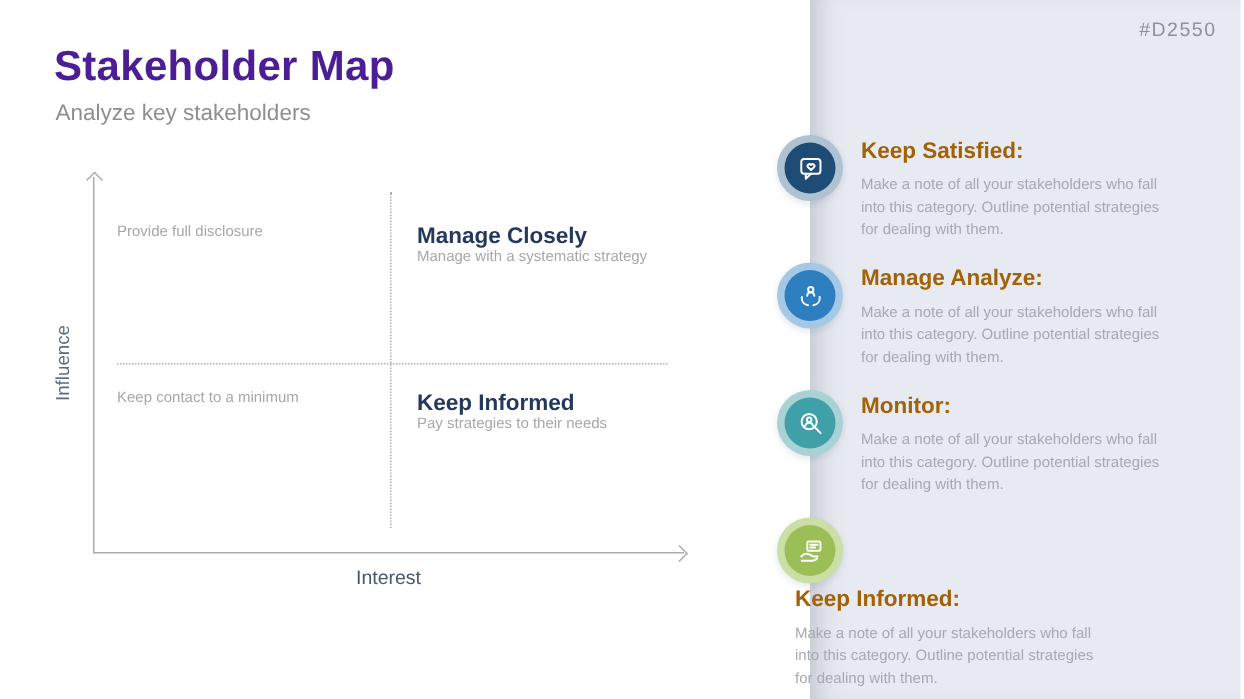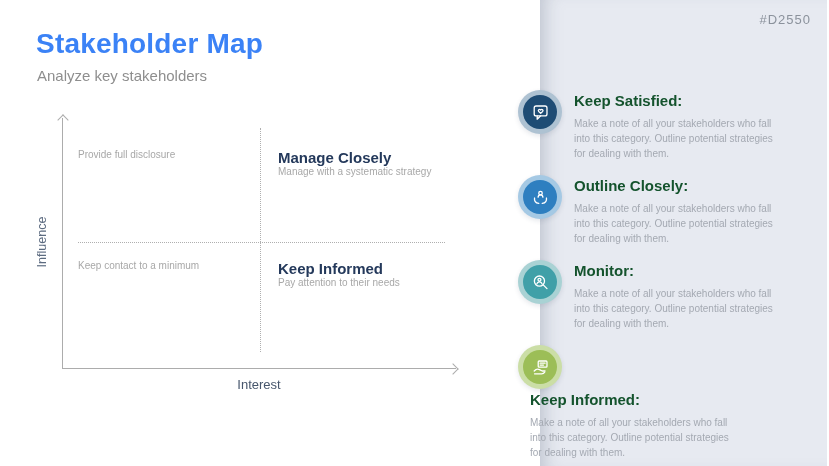--- a/index.html
+++ b/index.html
@@ -11,21 +11,21 @@
     width: 827px;
     height: 466px;
     background: #ffffff;
     overflow: hidden;
     text-decoration: underline;
   }
 
   
   .title {
     position: absolute; left: 36px; top: 28px;
-    font-size: 28px; font-weight: 600; color: #3b82f6;
+    font-size: 28px; font-weight: 600; color: #4c1d95;
     letter-spacing: 0.2px;
   }
   .subtitle {
     position: absolute; left: 37px; top: 67px;
     font-size: 15px; color: #8E8E8E;
   }
 
   
   .axis-v {
     position: absolute; left: 62px; top: 118px;
@@ -104,21 +104,21 @@
     box-shadow: 0 2px 5px rgba(40, 60, 90, 0.12);
   }
   .icon-circle {
     width: 34px; height: 34px; border-radius: 50%;
     display: flex; align-items: center; justify-content: center;
   }
   .icon-circle svg { display: block; }
 
   .legend-text { margin-left: 12px; padding-top: 2px; }
   .legend-title {
-    font-size: 15px; font-weight: 700; color: #14532d;
+    font-size: 15px; font-weight: 700; color: #a16207;
   }
   .legend-desc { margin-top: 7px; }
   .legend-desc .line {
     font-size: 10px; line-height: 15px; color: #A4A9B2;
     white-space: nowrap;
   }
 </style>
 </head>
 <body>
 
@@ -145,21 +145,21 @@
   </div>
   <div class="quad q2">
     <div class="q-title">Manage Closely</div>
     <div class="q-desc">Manage with a systematic strategy</div>
   </div>
   <div class="quad q3">
     <div class="q-desc">Keep contact to a minimum</div>
   </div>
   <div class="quad q4">
     <div class="q-title">Keep Informed</div>
-    <div class="q-desc">Pay attention to their needs</div>
+    <div class="q-desc">Pay strategies to their needs</div>
   </div>
 
   <div class="legend-row r0">
     <div class="icon-ring" style="background: rgb(174, 194, 210);">
       <div class="icon-circle" style="background: rgb(30, 76, 116);">
         <svg width="21" height="21" viewBox="0 0 24 24" fill="none" stroke="#ffffff" stroke-width="1.5" stroke-linecap="round" stroke-linejoin="round">
           <rect x="4.8" y="4.6" width="14.6" height="11.2" rx="2.2"></rect>
           <path d="M8.2 15.8 v3.8 l4-3.8"></path>
           <path d="M12.2 13 l-2.2-2.1 a1.4 1.4 0 0 1 2-2 l.2.2 .2-.2 a1.4 1.4 0 0 1 2 2 Z"></path>
         </svg>
@@ -180,21 +180,21 @@
       <div class="icon-circle" style="background: rgb(46, 127, 192);">
         <svg width="21" height="21" viewBox="0 0 24 24" fill="none" stroke="#ffffff" stroke-width="1.5" stroke-linecap="round" stroke-linejoin="round">
           <circle cx="12" cy="7" r="2"></circle>
           <path d="M9.3 11.6 a2.7 2.7 0 0 1 5.4 0"></path>
           <path d="M5.2 12.6 c-.5 3.2 1.6 5.6 4.8 6.2"></path>
           <path d="M18.8 12.6 c.5 3.2-1.6 5.6-4.8 6.2"></path>
         </svg>
       </div>
     </div>
     <div class="legend-text">
-      <div class="legend-title">Outline Closely:</div>
+      <div class="legend-title">Manage Analyze:</div>
       <div class="legend-desc">
         <div class="line">Make a note of all your stakeholders who fall</div>
         <div class="line">into this category. Outline potential strategies</div>
         <div class="line">for dealing with them.</div>
       </div>
     </div>
   </div>
 
   <div class="legend-row r2">
     <div class="icon-ring" style="background: rgb(169, 210, 212);">

